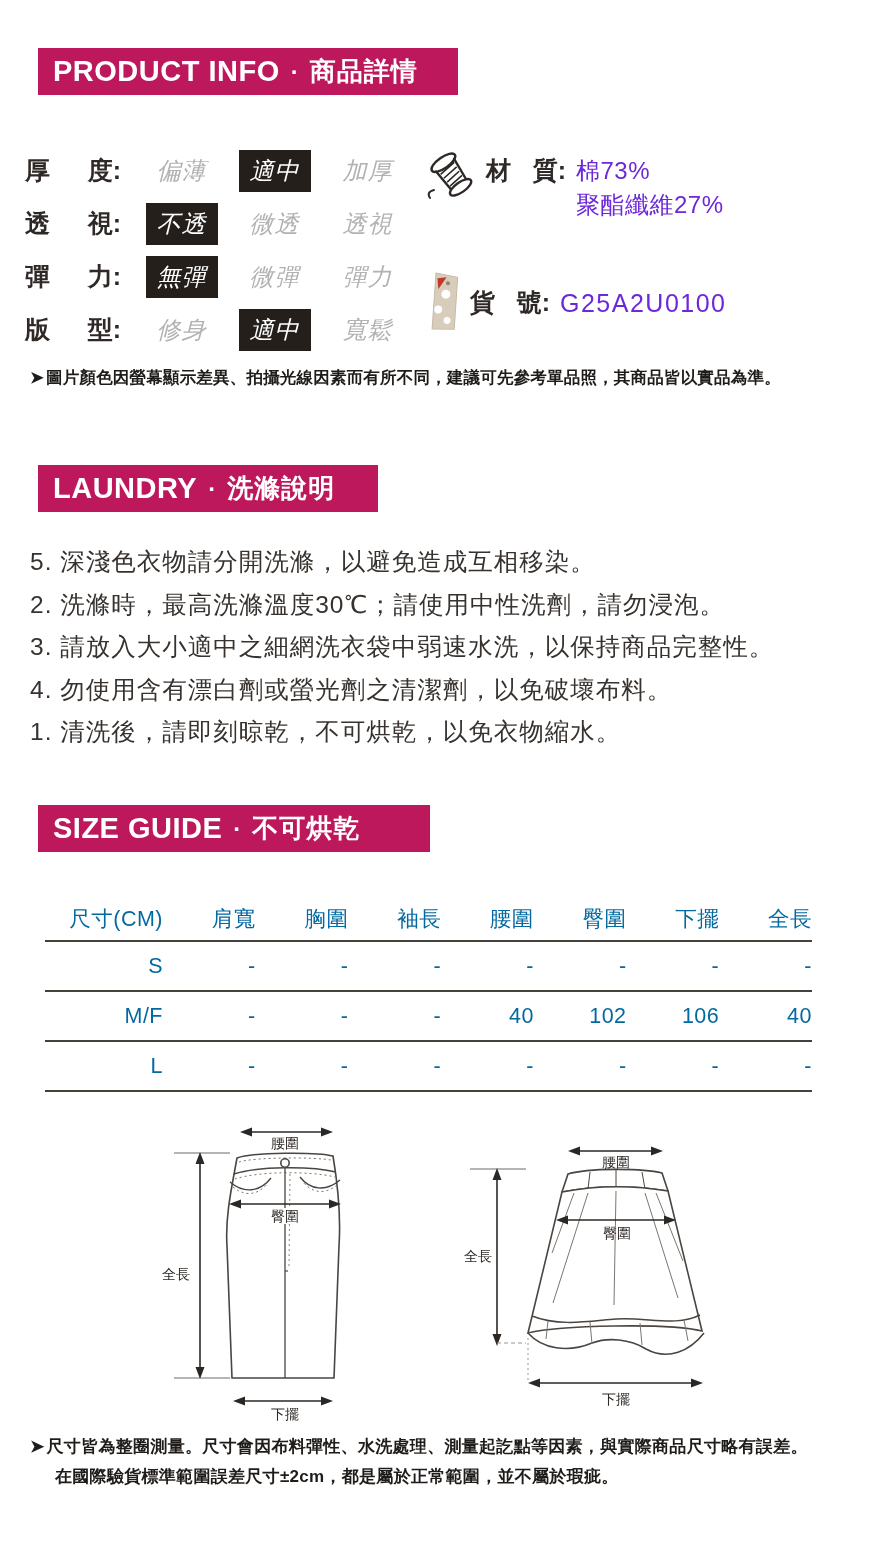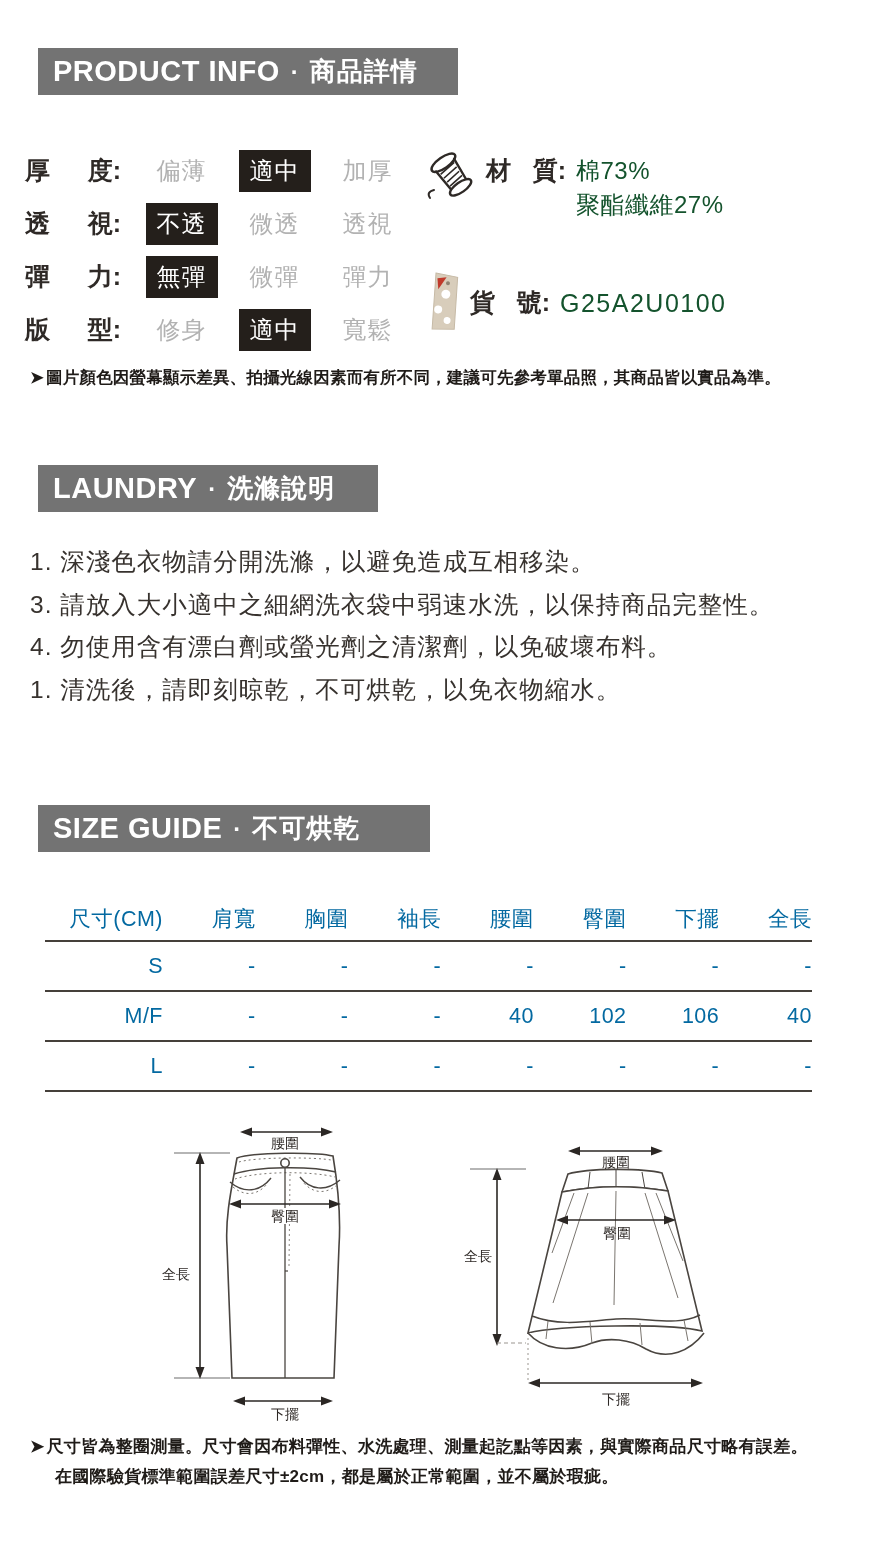--- a/index.html
+++ b/index.html
@@ -1,48 +1,48 @@
 <!DOCTYPE html>
 <html><head>
 <meta charset="utf-8">
 <style>
   * { margin:0; padding:0; box-sizing:border-box; }
   html,body { background:#fff; }
   body { font-family:"Liberation Sans", sans-serif; color:#2e2926; }
   .page { position:relative; width:875px; height:1545px; background:#ffffff; overflow:hidden; }
 
   
-  .section-header { position:absolute; left:38px; height:47px; background:#737373; color:#fff;
+  .section-header { position:absolute; left:38px; height:47px; background:#be185d; color:#fff;
                     display:flex; align-items:center; padding-left:15px; }
   .section-header .en { font-weight:bold; font-size:29px; letter-spacing:0.5px; }
   .section-header .dot { margin:0 11px; font-size:24px; font-weight:bold; }
   .section-header .zh { font-size:26px; font-weight:bold; letter-spacing:1px; }
   #hdr-product { top:48px;  width:420px; }
   #hdr-laundry { top:465px; width:340px;align-items:center; }
   #hdr-size    { top:805px; width:392px; }
 
   
   .attrs { position:absolute; left:25px; top:144px; }
   .attr-row { display:flex; align-items:center; height:53px; }
   .attr-label { width:96px; display:flex; justify-content:space-between; font-size:25px;
                 font-weight:600; color:#2e2926; letter-spacing:0; }
   .attr-options { display:flex; margin-left:14px; }
-  .attr-cell { width:93px; display:flex; justify-content:center; align-items:center; }
+  .attr-cell { width:93px; display:flex; justify-content:center; align-items:center;font-style:italic; }
   .opt { font-size:24px; color:#b2b2b2; letter-spacing:1px; }
   .opt.selected { background:#241f1b; color:#ffffff; padding:5px 11px; letter-spacing:1px; }
 
   
   .right-col { position:absolute; left:424px; top:146px; width:430px; }
   .info-row { position:absolute; display:flex; align-items:flex-start; }
   #row-material { top:0; left:0; }
   #row-itemno   { top:124px; left:0; }
   .info-icon { flex:0 0 auto; }
   .info-label { display:flex; justify-content:space-between; width:80px; font-size:25px;
                 font-weight:600; margin:8px 0 0 6px; }
-  .info-value { margin:8px 0 0 10px; font-size:24px; color:#14532d; line-height:34px; letter-spacing:0.5px; }
+  .info-value { margin:8px 0 0 10px; font-size:24px; color:#6d28d9; line-height:34px; letter-spacing:0.5px; }
   #row-itemno .info-label { margin-top:16px; }
   #row-itemno .info-value { margin-top:16px; font-size:25px; letter-spacing:1.5px; }
 
   
   .note { position:absolute; left:30px; font-weight:bold; color:#1f1b18; }
   #note-colors { top:367px; width:820px; font-size:16.5px; letter-spacing:0.2px; }
   .note .bullet { margin-right:2px; }
   #note-size { top:1432px; width:830px; font-size:17px; line-height:30px; letter-spacing:0.3px; }
   #note-size .line2 { padding-left:25px; }
 
@@ -194,21 +194,22 @@
     <span class="bullet">➤</span><span>圖片顏色因螢幕顯示差異、拍攝光線因素而有所不同，建議可先參考單品照，其商品皆以實品為準。</span>
   </div>
 
   <div class="section-header" id="hdr-laundry">
     <span class="en">LAUNDRY</span>
     <span class="dot">·</span>
     <span class="zh">洗滌說明</span>
   </div>
 
   <ul class="laundry-list">
-    <li>1. 深淺色衣物請分開洗滌，以避免造成互相移染。</li>
+    <li>5. 深淺色衣物請分開洗滌，以避免造成互相移染。</li>
+    <li>2. 洗滌時，最高洗滌溫度30℃；請使用中性洗劑，請勿浸泡。</li>
     <li>3. 請放入大小適中之細網洗衣袋中弱速水洗，以保持商品完整性。</li>
     <li>4. 勿使用含有漂白劑或螢光劑之清潔劑，以免破壞布料。</li>
     <li>1. 清洗後，請即刻晾乾，不可烘乾，以免衣物縮水。</li>
   </ul>
 
   <div class="section-header" id="hdr-size">
     <span class="en">SIZE GUIDE</span>
     <span class="dot">·</span>
     <span class="zh">不可烘乾</span>
   </div>

